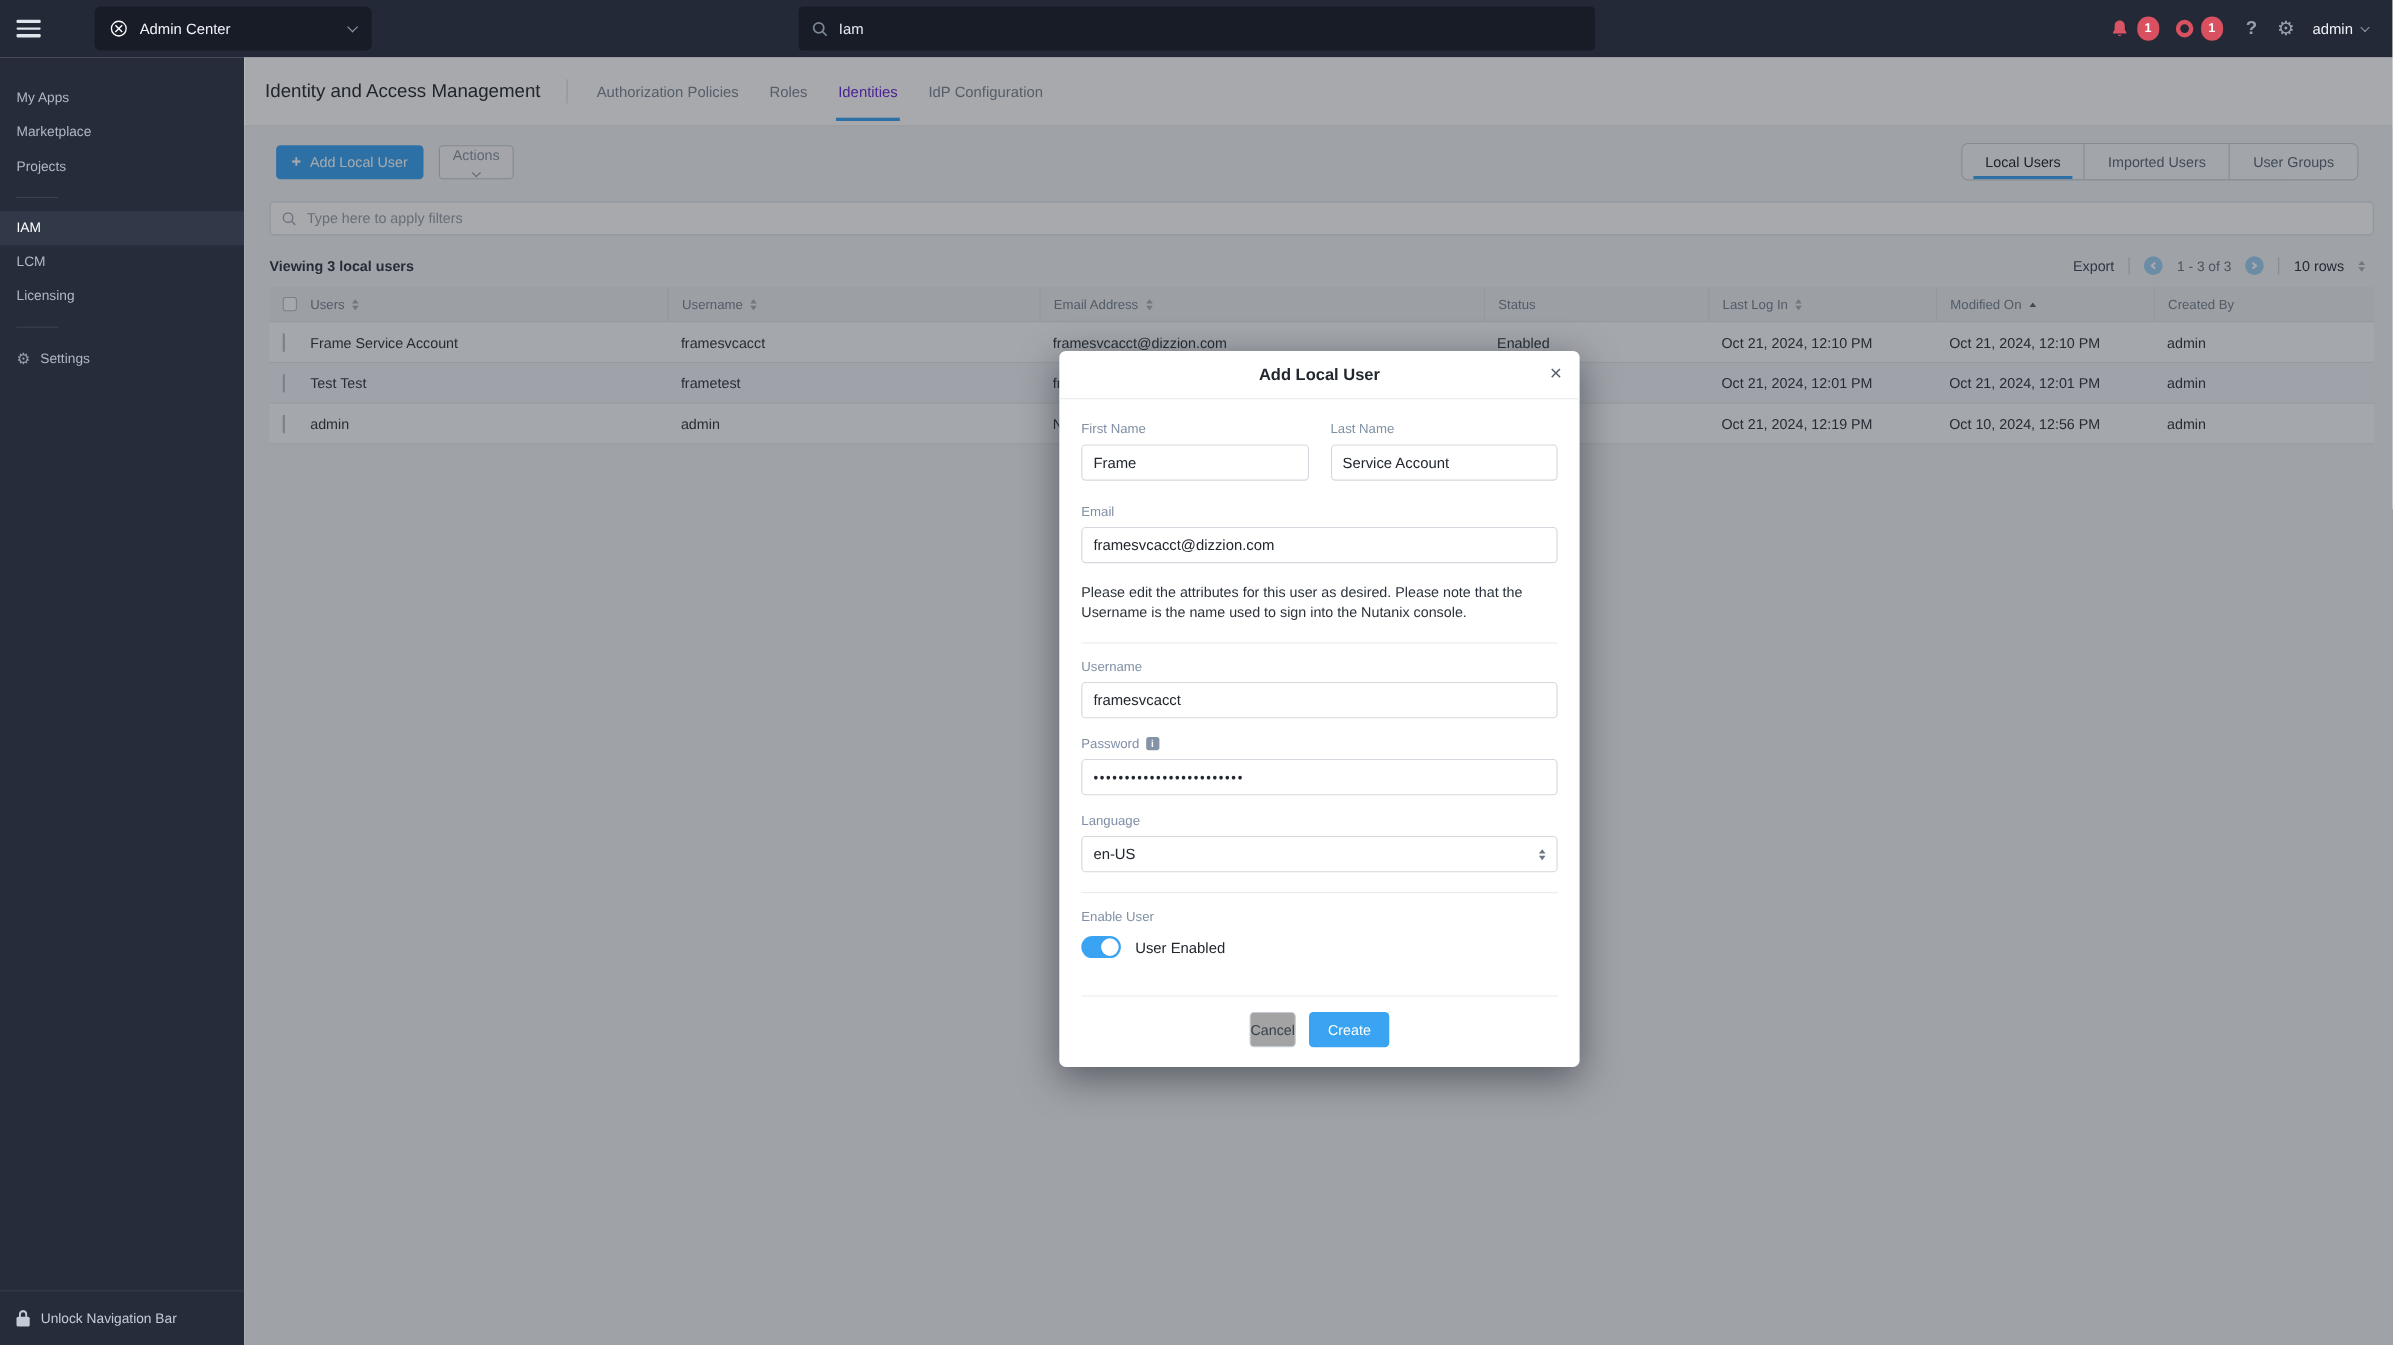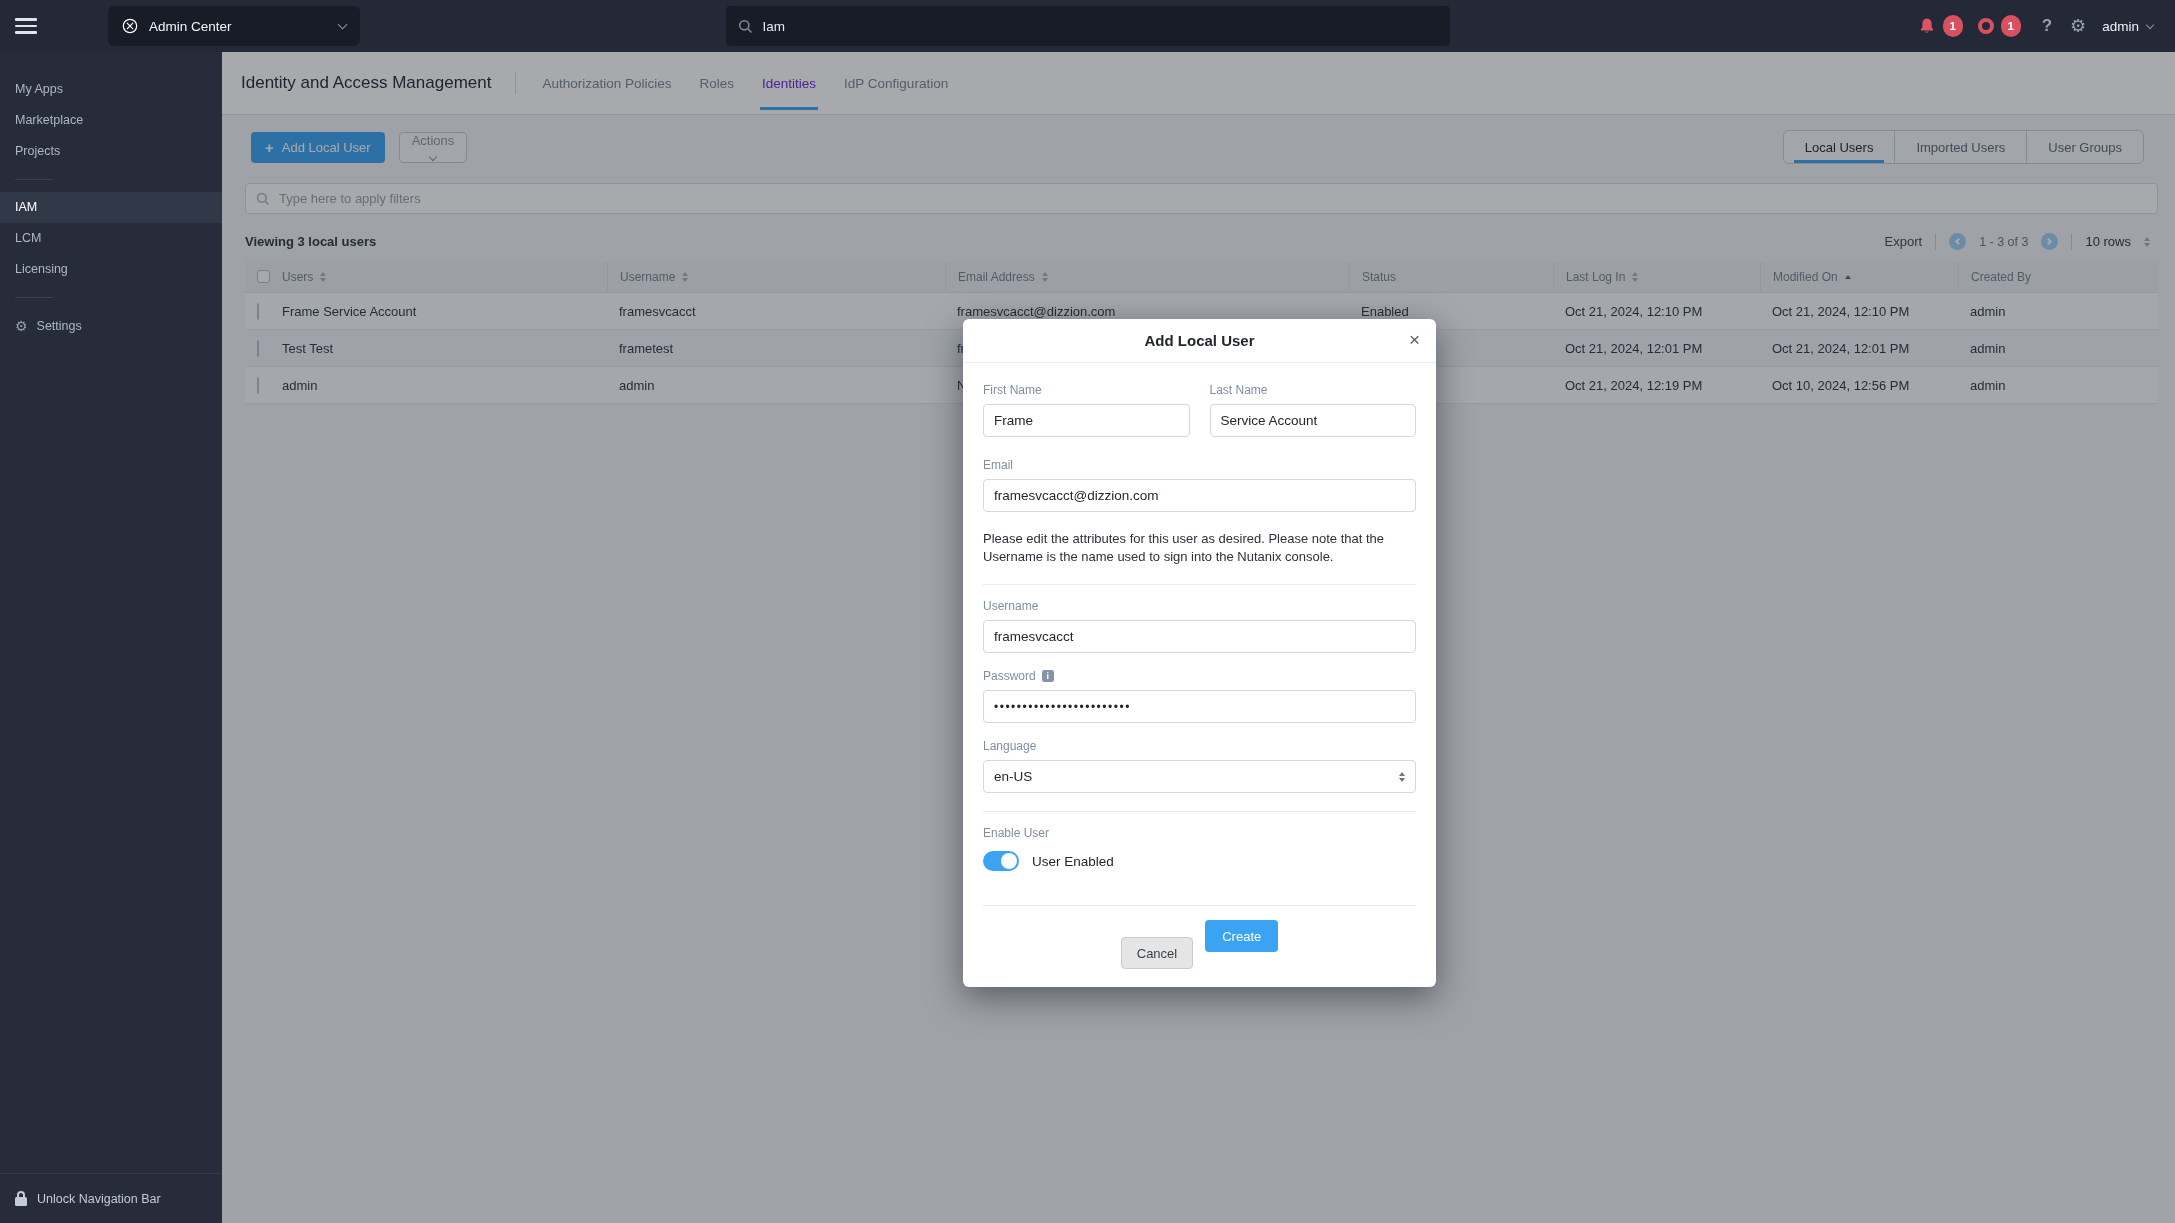--- a/index.html
+++ b/index.html
@@ -4,21 +4,21 @@
 <style>
   * { margin:0; padding:0; box-sizing:border-box; }
   html,body { width:2175px; height:1223px; overflow:hidden;
     font-family:"Liberation Sans","DejaVu Sans",sans-serif; }
   body { background:#f2f4f6; }
 
   
   .topbar { position:relative; height:52px; background:#232936; display:flex; align-items:center; z-index:30; }
   .hamburger { margin-left:15px; width:22px; display:flex; flex-direction:column; gap:4px; cursor:pointer; }
   .hamburger span { height:2.5px; background:#dfe5ec; border-radius:1px; }
-  .product-pill { margin-left:71px; width:252px; height:40px; background:#171c27; border-radius:6px;
+  .product-pill { margin-left:49px; width:252px; height:40px; background:#171c27; border-radius:6px;
     display:flex; align-items:center; padding:0 14px; gap:11px; cursor:pointer; }
   .product-pill .label { color:#f2f5f9; font-size:13.5px; }
   .chev { width:7px; height:7px; border-right:1.6px solid currentColor; border-bottom:1.6px solid currentColor;
     display:inline-block; transform:rotate(45deg); }
   .pill-chev { margin-left:auto; color:#8b95a2; margin-top:-3px; }
   .global-search { position:absolute; left:50%; top:6px; transform:translateX(-50%); width:724px; height:40px;
     background:#171c27; border-radius:4px; display:flex; align-items:center; padding:0 12px; gap:10px; }
   .global-search input { flex:1; background:transparent; border:none; outline:none; color:#e4e9f0; font-size:13.5px; }
   .top-right { position:absolute; right:22px; top:0; height:52px; display:flex; align-items:center; }
   .badge { min-width:20px; height:22px; padding:0 5px; border-radius:11px; background:#d95060; color:#fff;
@@ -123,22 +123,22 @@
   .select { display:flex; align-items:center; justify-content:space-between; cursor:pointer; }
   .select .sort { margin-left:0; }
   .select .s-up, .select .s-dn { border-bottom-color:#6b7682; border-top-color:#6b7682; }
   .info-icon { width:12px; height:12px; border-radius:2.5px; background:#8494a6; color:#fff; font-size:9px;
     font-weight:bold; display:inline-flex; align-items:center; justify-content:center; }
   .toggle-row { display:flex; align-items:center; gap:13px; margin-top:11px; }
   .toggle { width:36px; height:20px; border-radius:10px; background:#3aa4f2; position:relative; cursor:pointer; flex:none; }
   .toggle .knob { position:absolute; top:2px; right:2px; width:16px; height:16px; border-radius:50%; background:#fff; }
   .toggle-text { font-size:13.5px; color:#22272e; }
   .m-foot { margin-top:34px; border-top:1px solid #e8ebef; padding:14px 0 18px 0; display:flex; justify-content:center; gap:12px; }
-  .btn-cancel { height:32px; padding:0 15px; background:#e5e5e5; border:1px solid #c6ccd3; border-radius:4px;
-    font-size:13px; color:#38414b; cursor:pointer; font-family:inherit;margin-top:17px; }
+  .btn-cancel { height:32px; padding:0 0; background:#a3a3a3; border:1px solid #c6ccd3; border-radius:4px;
+    font-size:13px; color:#38414b; cursor:pointer; font-family:inherit; }
   .btn-create { height:32px; padding:0 17px; background:#3aa4f2; border:none; border-radius:4px;
     font-size:13px; color:#fff; cursor:pointer; font-family:inherit; }
 </style>
 </head>
 <body>
 
 <div class="topbar">
   <div class="hamburger">
     <span></span>
       <span></span>

